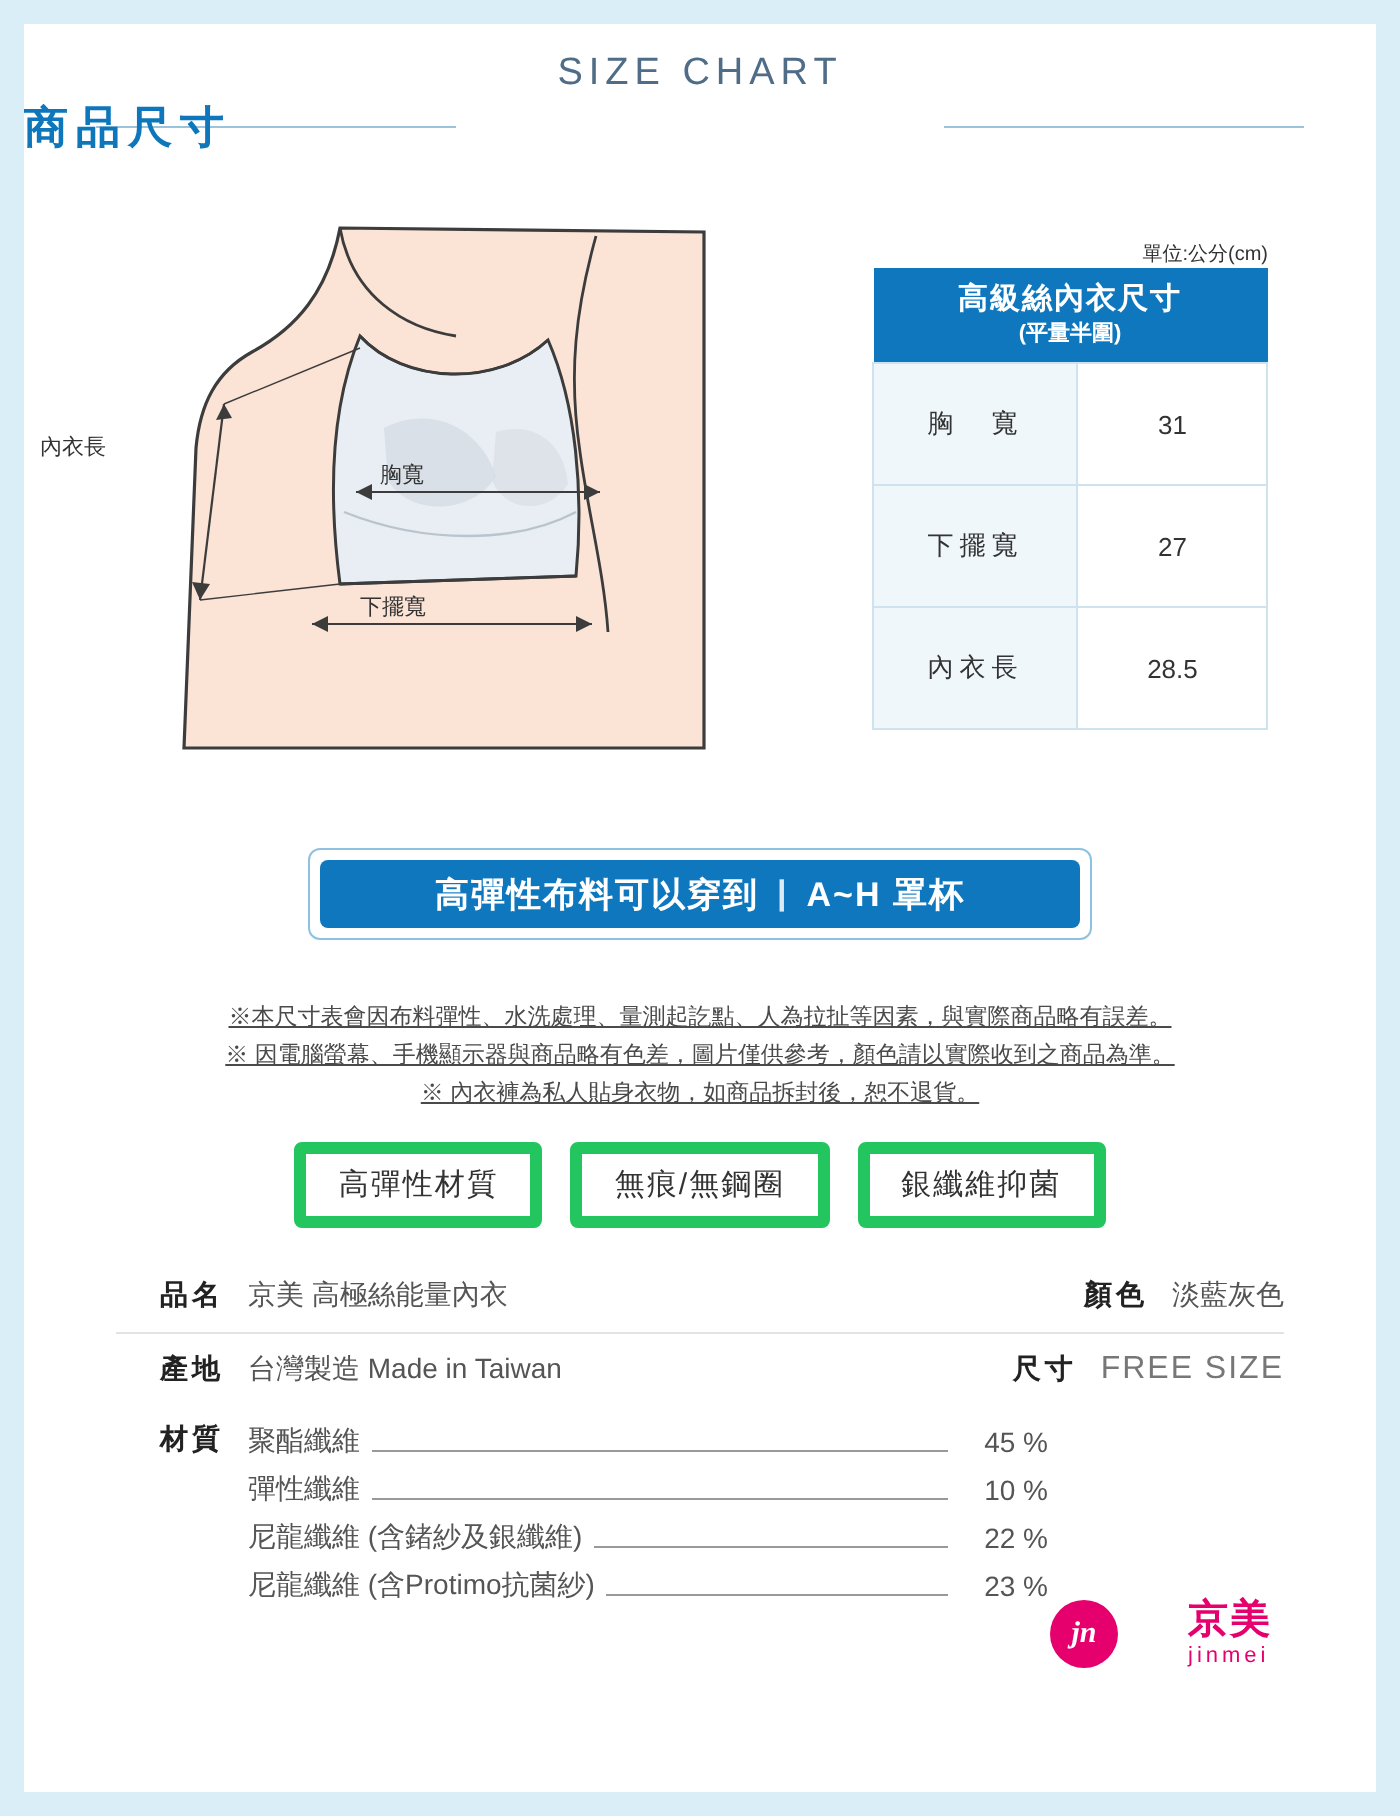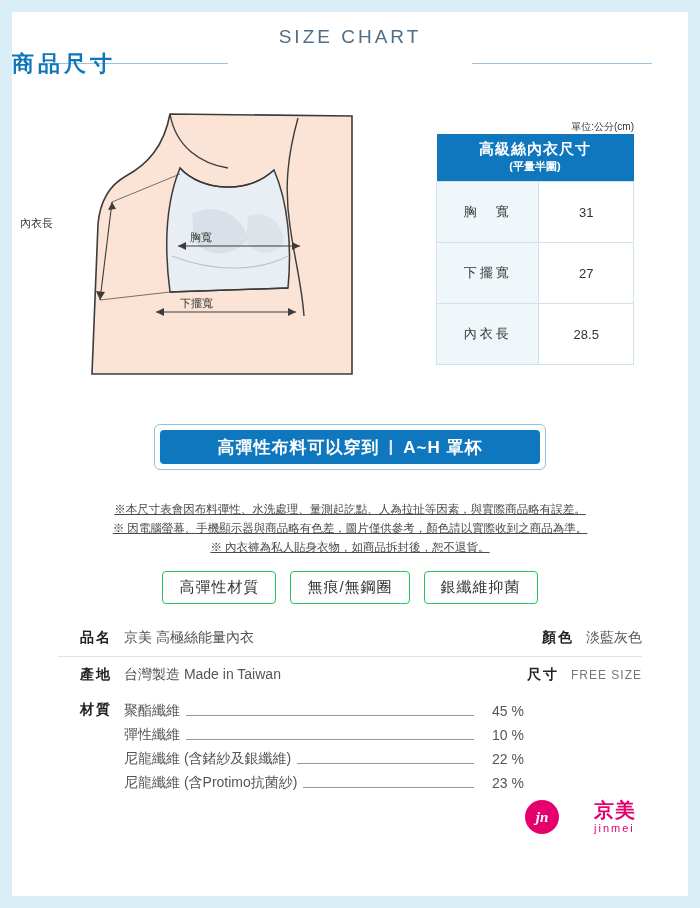--- a/index.html
+++ b/index.html
@@ -171,21 +171,21 @@
   }
 
   
   .chips {
     display: flex;
     justify-content: center;
     gap: 14px;
     margin-top: 14px;
   }
   .chip {
-    border: 1px solid #22c55e;
+    border: 6px solid #22c55e;
     border-radius: 4px;
     padding: 6px 16px;
     font-size: 15px;
     color: #333;
     letter-spacing: 1px;
   }
 
   
   .info {
     margin: 16px 46px 0 46px;
@@ -203,21 +203,21 @@
     color: #222;
     letter-spacing: 2px;
     width: 54px;
     text-align: right;
     flex: 0 0 auto;
   }
   .val {
     color: #555;
     margin-left: 12px;
   }
-  .val.small { font-size: 12px; letter-spacing: 1px; color:#777; }
+  .val.small { font-size: 16px; letter-spacing: 1px; color:#777; }
   .col-a { display: flex; align-items: center; flex: 1 1 auto; }
   .col-b { display: flex; align-items: center; flex: 0 0 auto; }
 
   
   .mat-block {
     margin: 6px 46px 0 46px;
     display: flex;
     font-size: 14px;
     position: relative;
   }

